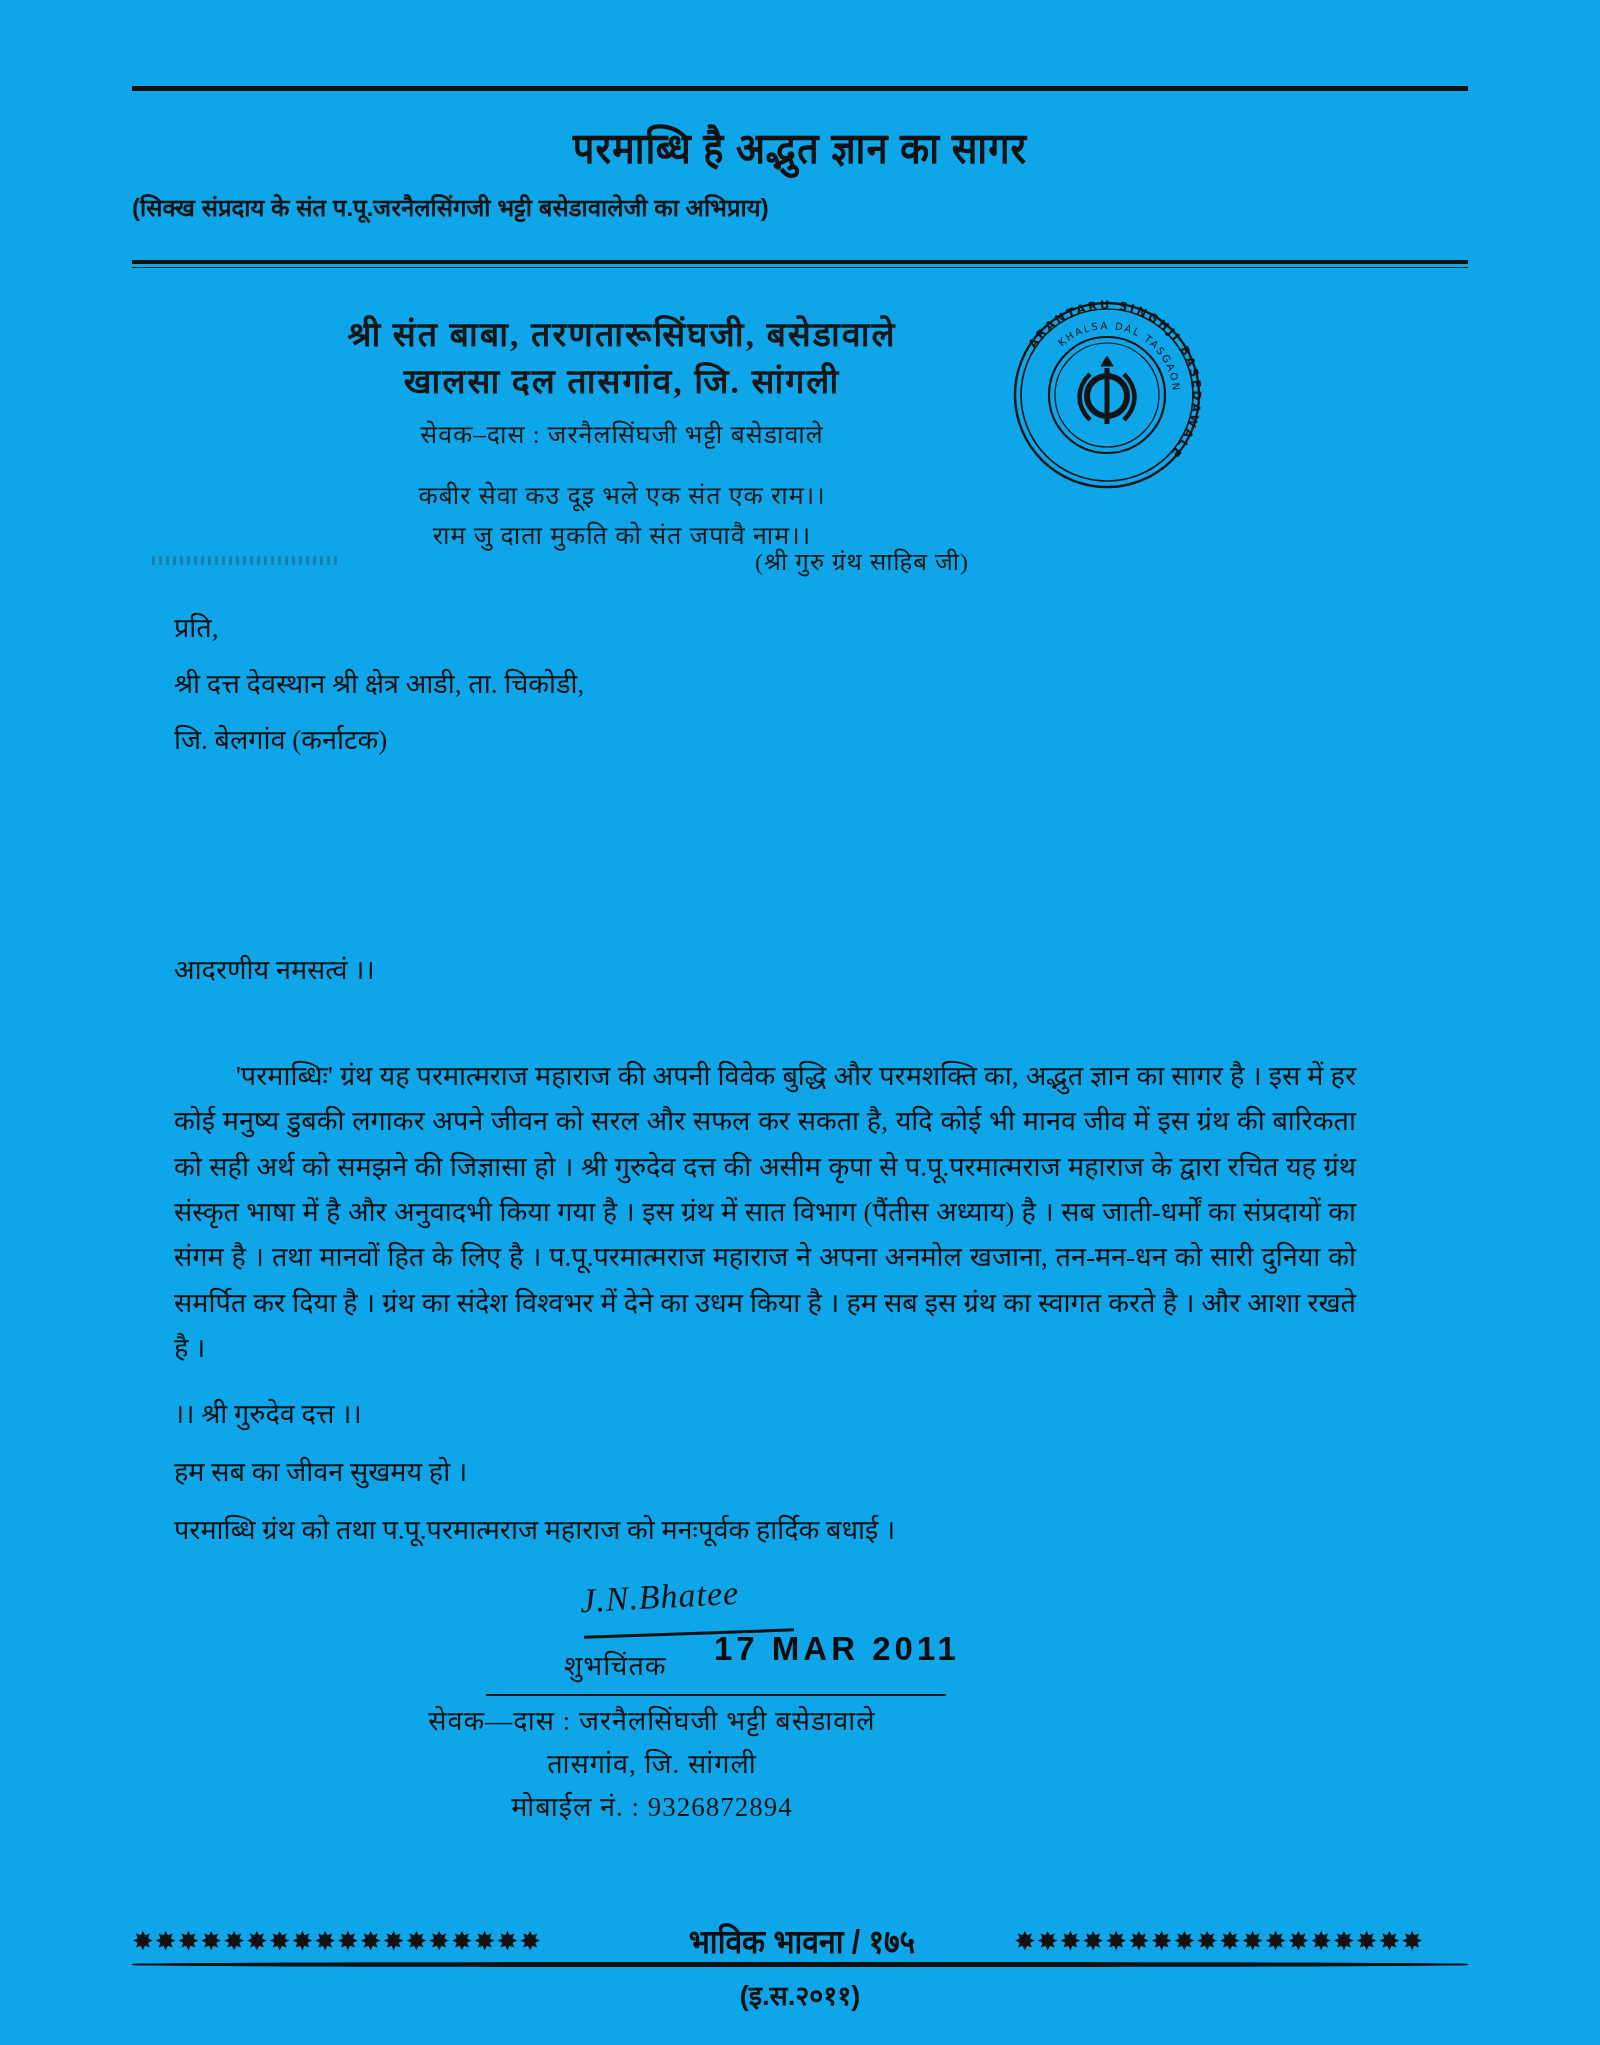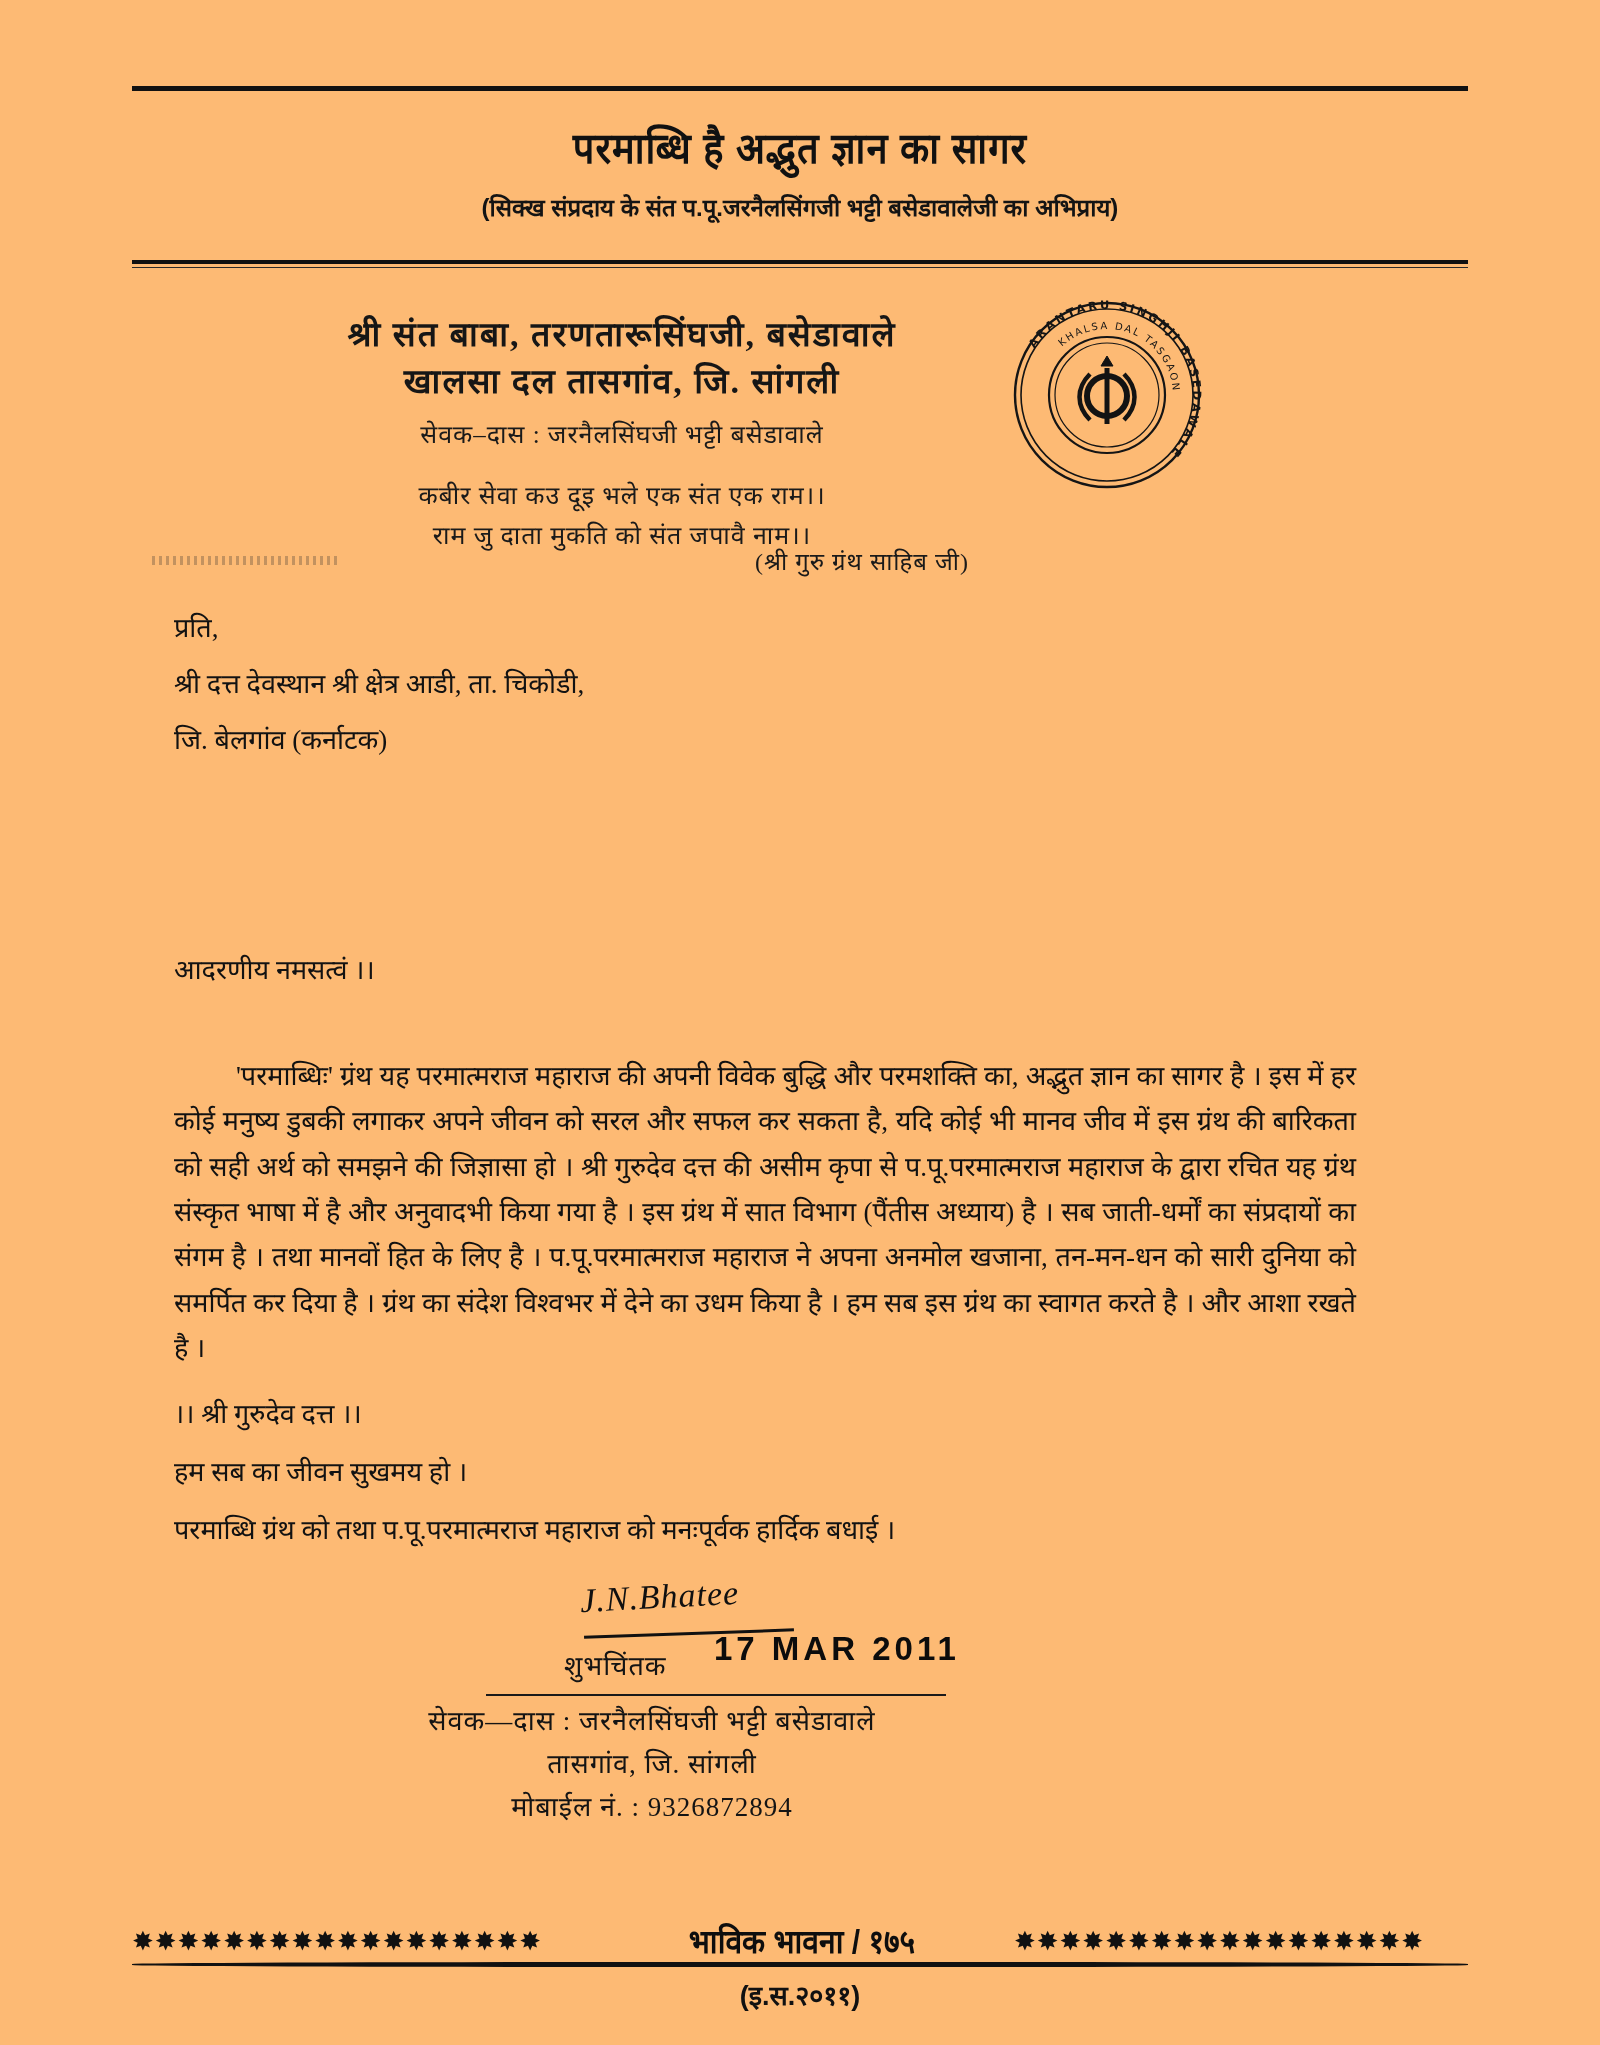--- a/index.html
+++ b/index.html
@@ -10,21 +10,21 @@
   }
   body {
     font-family: "Liberation Serif", "DejaVu Serif", serif;
     color: #0d0d0d;
   }
   .page {
     position: relative;
     width: 1600px;
     height: 2045px;
     margin: 0 auto;
-    background: #fdba74;
+    background: #0ea5e9;
     overflow: hidden;
   }
   .sheet {
     position: absolute;
     left: 132px;
     top: 0;
     width: 1336px;
     height: 2045px;
   }
 
@@ -67,21 +67,21 @@
     font-size: 38px;
     letter-spacing: 1px;
     color: #111;
     transform: scaleY(1.12);
   }
   .title-sub {
     position: absolute;
     left: 0;
     top: 190px;
     width: 1336px;
-    text-align: center;
+    text-align: left;
     font-family: "Liberation Sans", "DejaVu Sans", sans-serif;
     font-weight: bold;
     font-size: 24px;
     color: #141414;
   }
 
   
   .letterhead {
     position: absolute;
     left: 40px;

